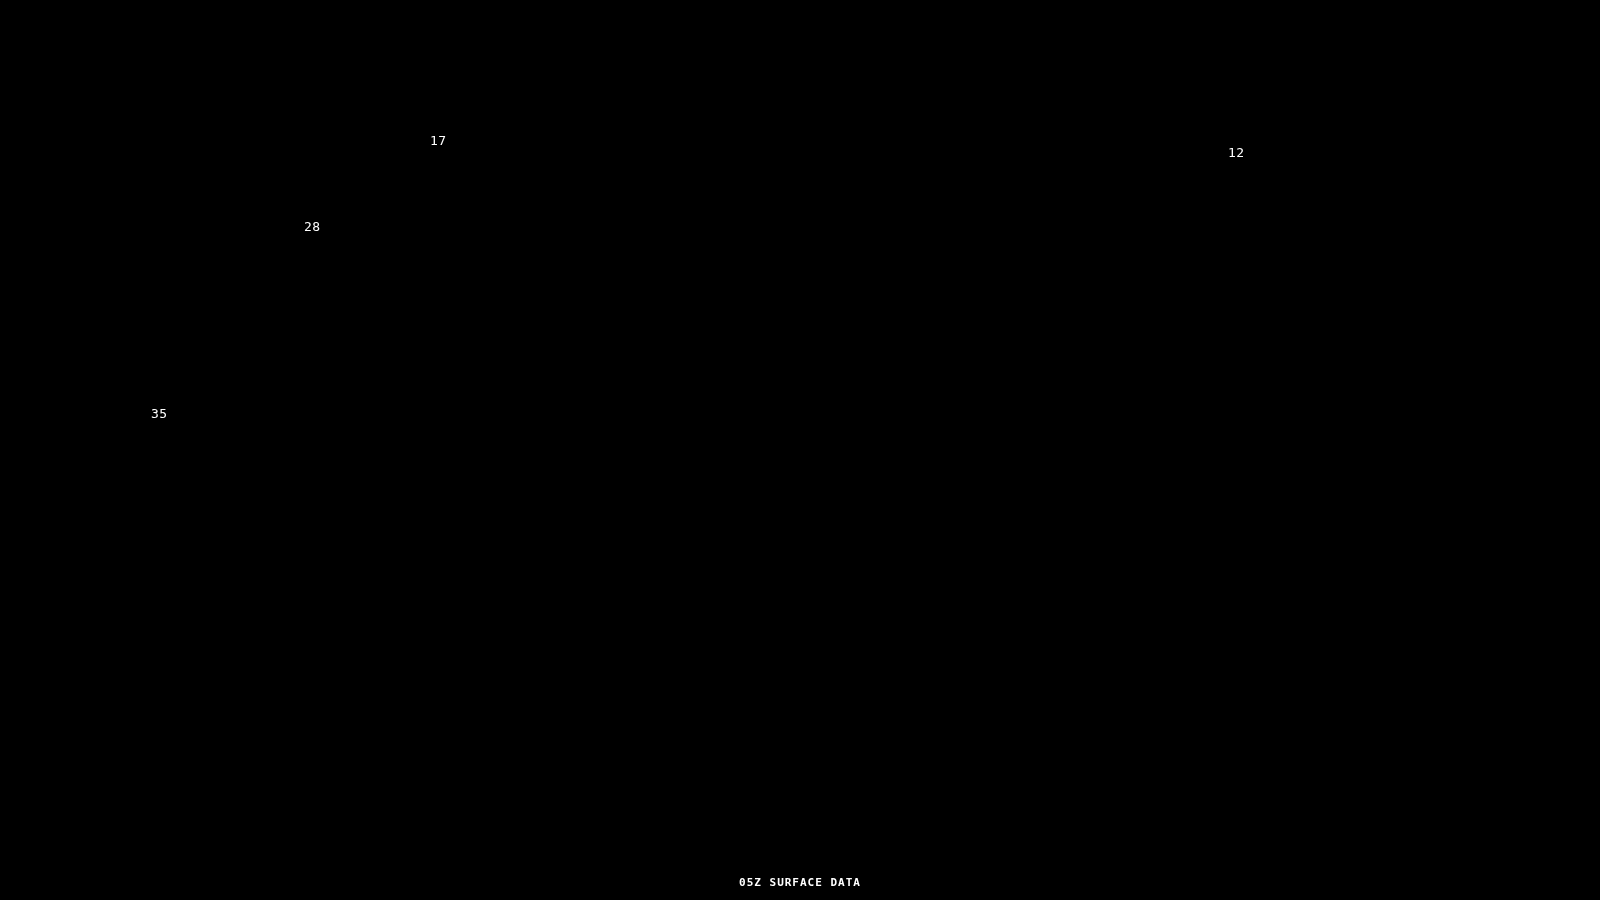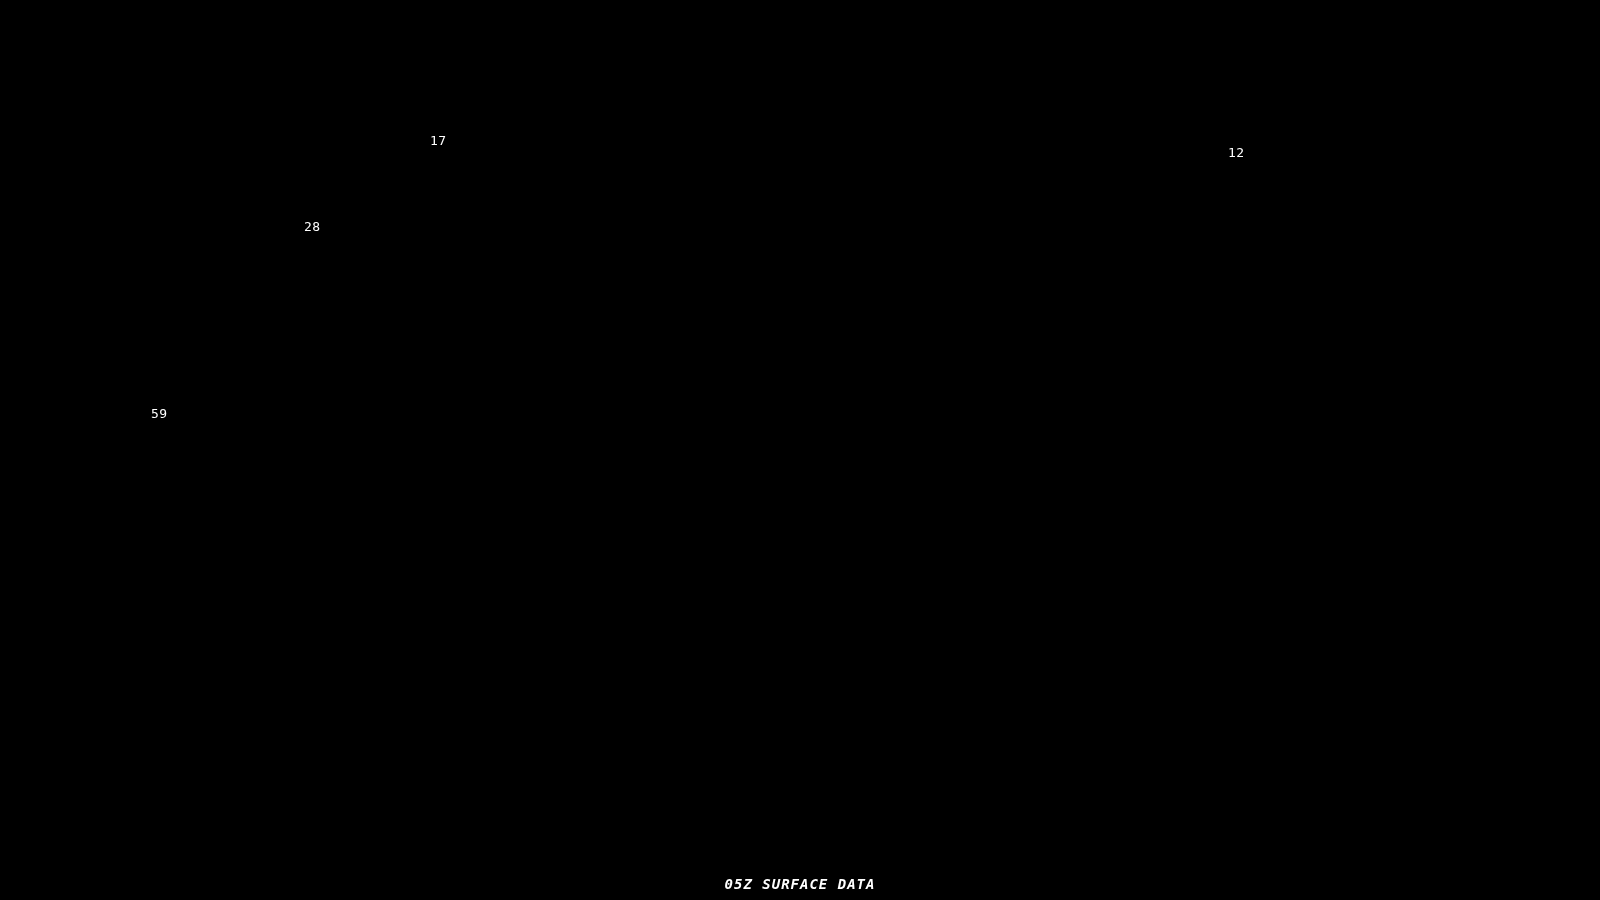--- a/index.html
+++ b/index.html
@@ -30,32 +30,31 @@
     line-height: 1;
     letter-spacing: 0.5px;
     white-space: pre;
   }
   .plot-title {
     position: absolute;
     left: 50%;
     top: 877px;
     transform: translateX(-50%);
     color: #ffffff;
-    font-size: 14px;
+    font-size: 11px;
     font-weight: bold;
     line-height: 1;
     letter-spacing: 1px;
     white-space: pre;
-    font-style: italic;
   }
 </style>
 </head>
 <body>
 
 <div class="plot-canvas">
   <div class="station-layer">
       <div class="station-value" style="left: 430px; top: 134px;">17</div>
       <div class="station-value" style="left: 1228px; top: 146px;">12</div>
       <div class="station-value" style="left: 276px; top: 220px; margin-left: 28px;">28</div>
-      <div class="station-value" style="left: 151px; top: 407px;">59</div>
+      <div class="station-value" style="left: 151px; top: 407px;">35</div>
     </div>
   <div class="plot-title">05Z SURFACE DATA</div>
 </div>
 
 </body></html>

